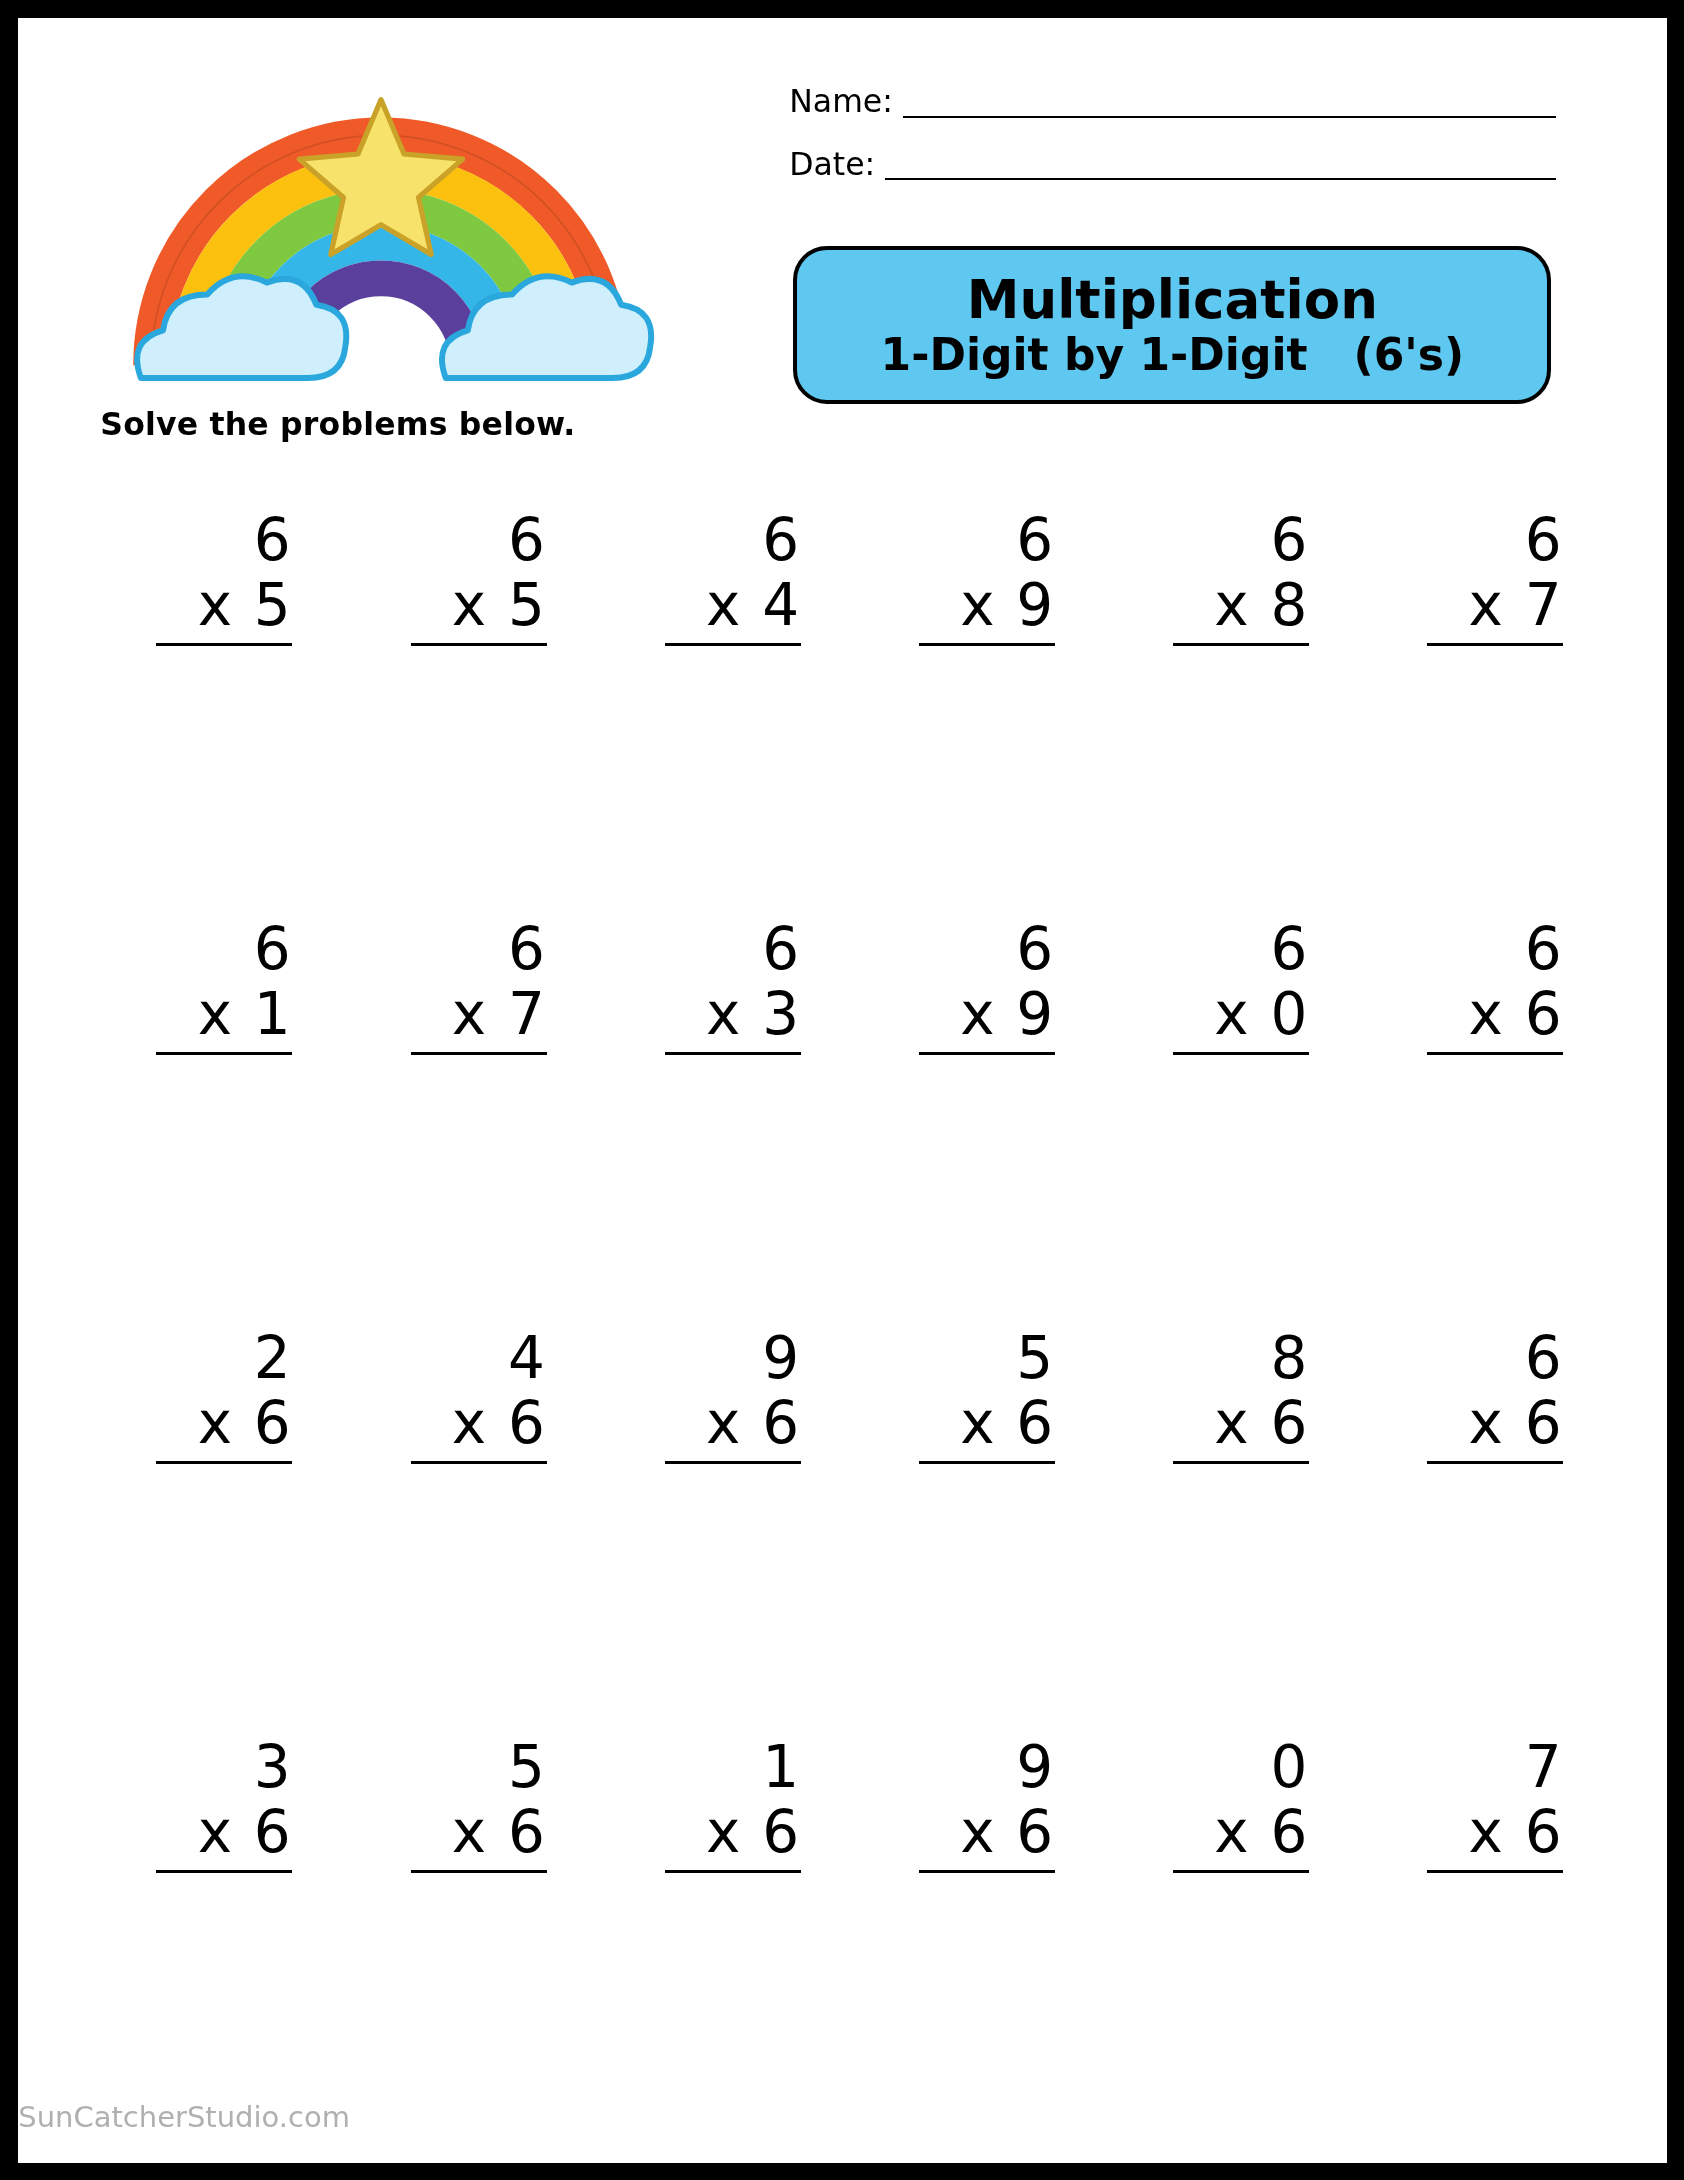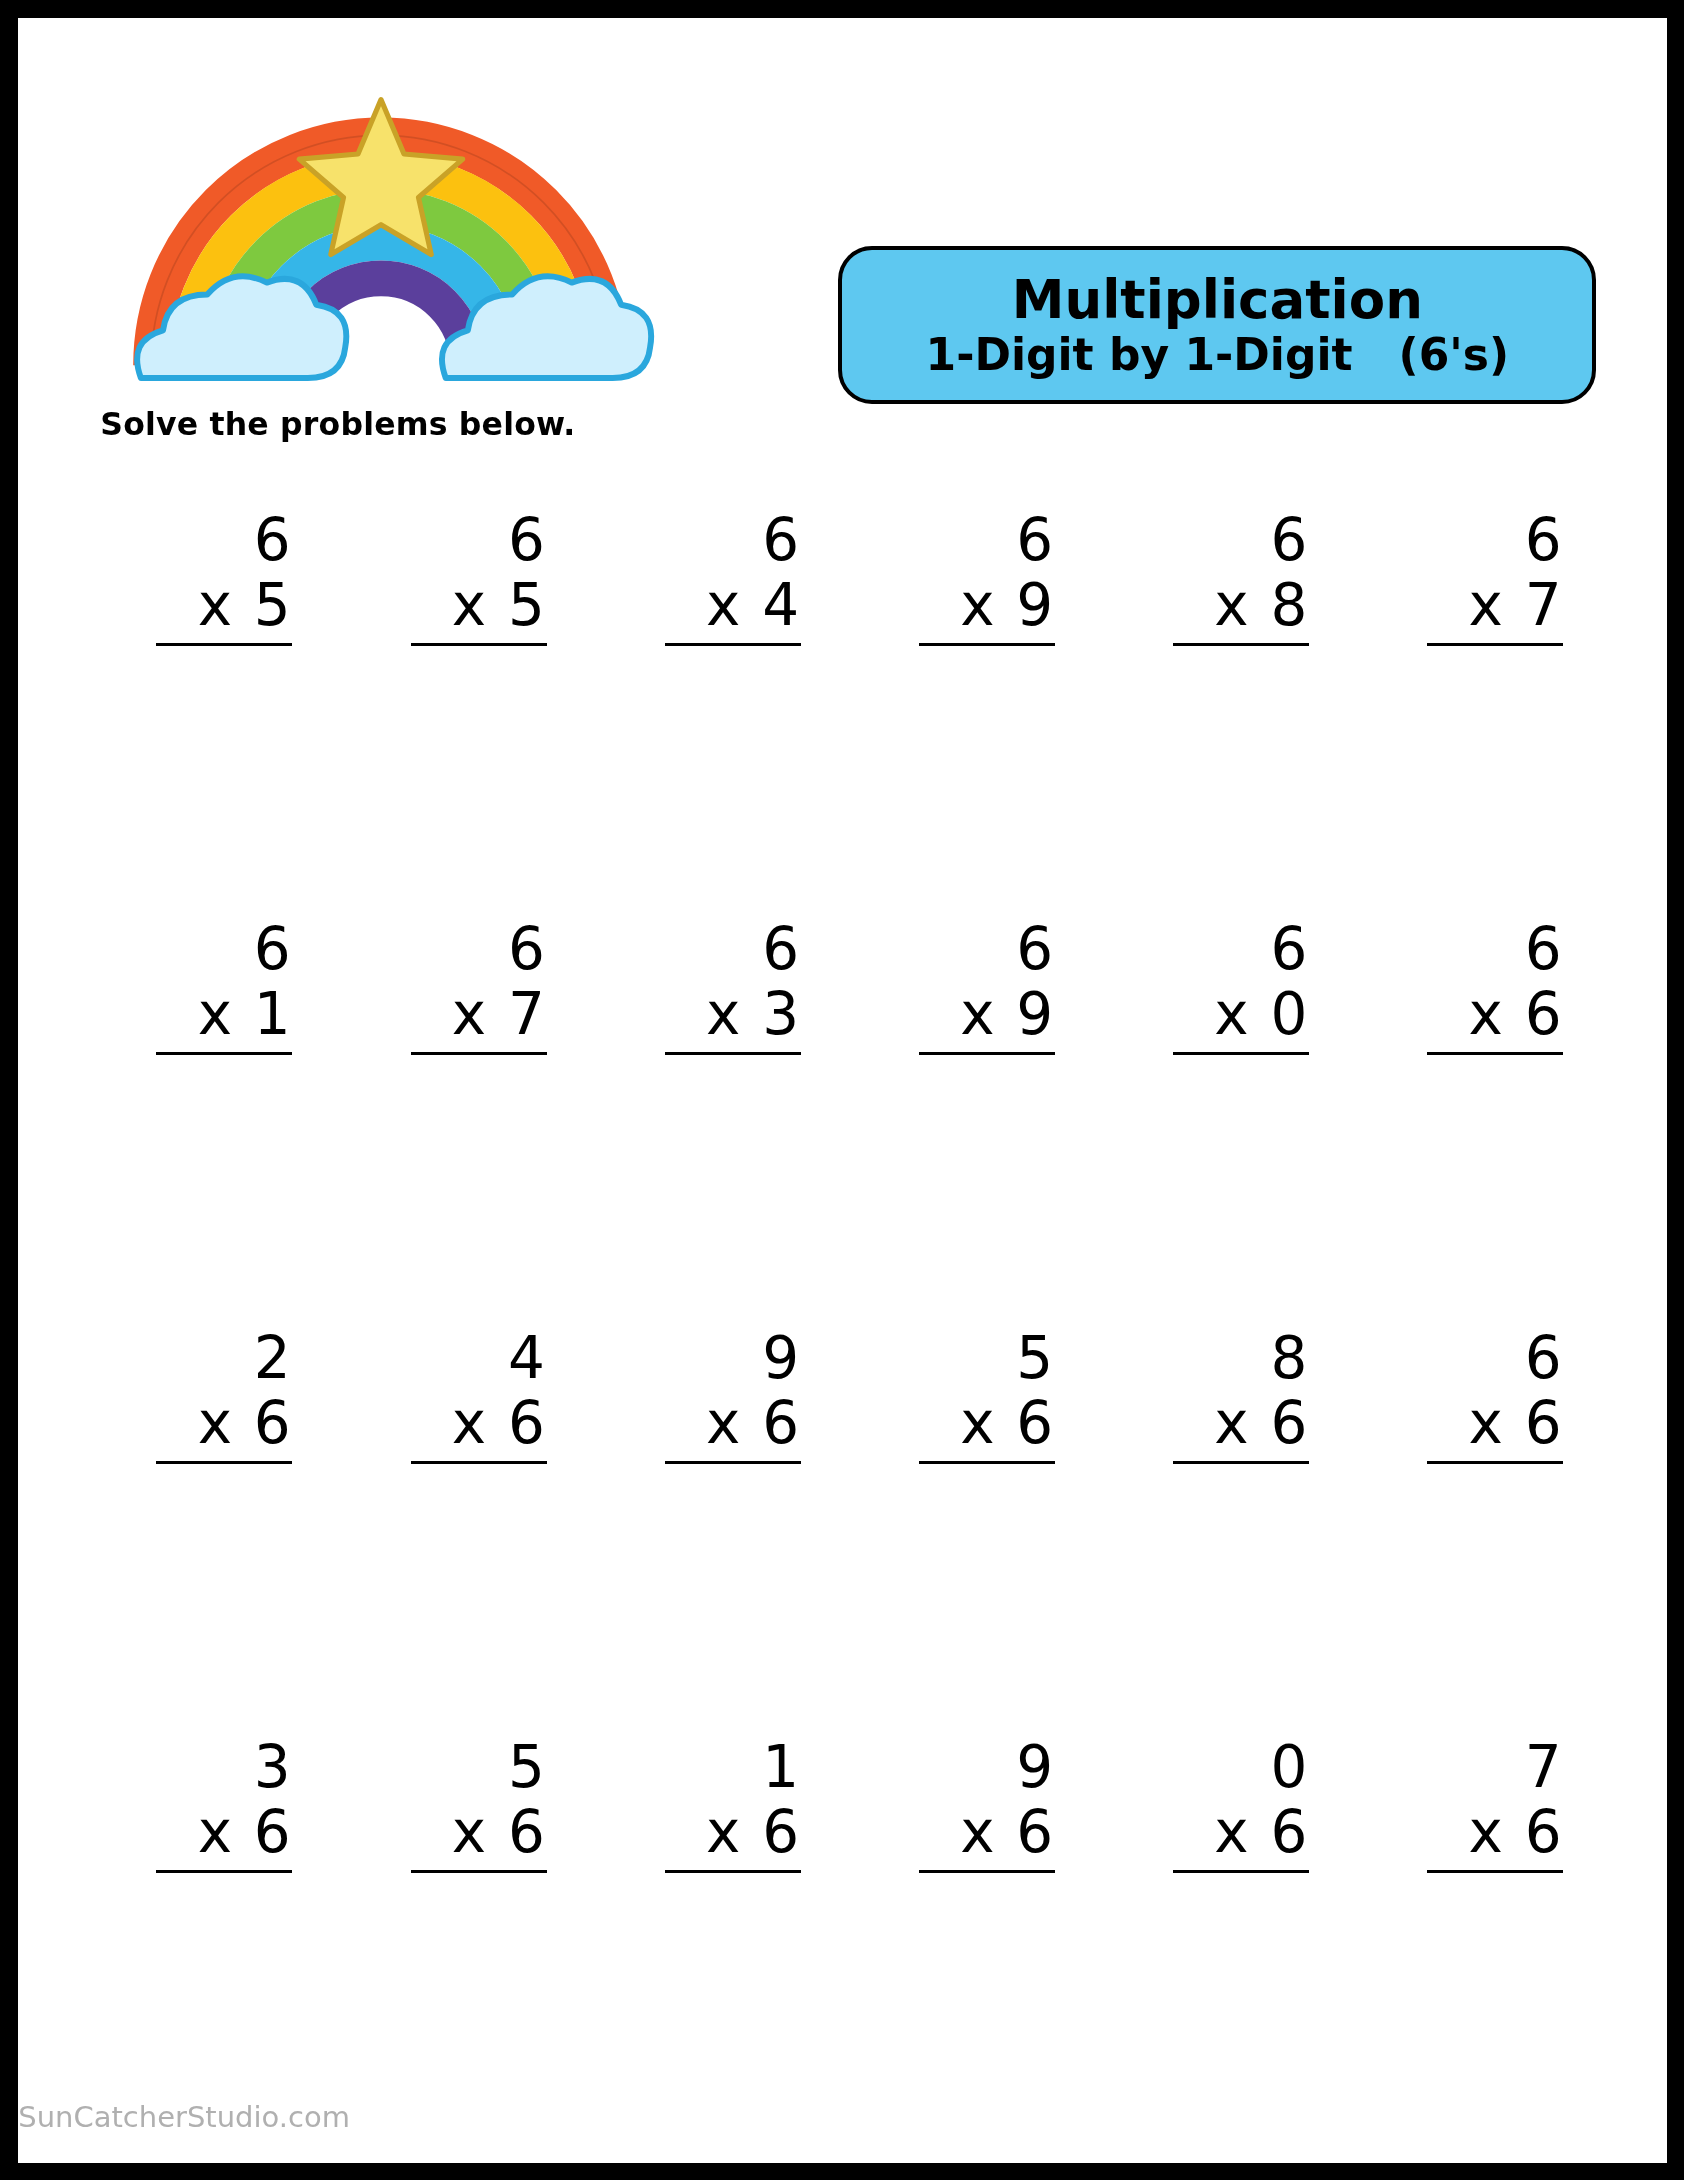--- a/index.html
+++ b/index.html
@@ -95,21 +95,20 @@
     width: 758px;
     height: 158px;
     box-sizing: border-box;
     background: #5ec8f0;
     border: 4.3px solid #000000;
     border-radius: 34px;
     display: flex;
     flex-direction: column;
     align-items: center;
     justify-content: center;
-    margin-left: 45px;
   }
   .title-main {
     font-family: "DejaVu Sans", sans-serif;
     font-weight: bold;
     font-size: 53px;
     color: #000000;
     line-height: 1.05;
   }
   .title-sub {
     font-family: "DejaVu Sans", sans-serif;
@@ -197,20 +196,30 @@
               <path d="M 48 345 q -16 -44 26 -56 q 6 -42 52 -42 q 30 -34 70 -14 q 42 -16 58 26 q 42 6 34 50 q -4 36 -44 36 l -170 0 q -24 0 -26 0 z" fill="#cfeffd" stroke="#2aa7dd" stroke-width="7" stroke-linejoin="round"></path>
             </g>
 
             <g>
               <path d="M 406 345 q -16 -44 26 -56 q 6 -42 52 -42 q 30 -34 70 -14 q 42 -16 58 26 q 42 6 34 50 q -4 36 -44 36 l -170 0 q -24 0 -26 0 z" fill="#cfeffd" stroke="#2aa7dd" stroke-width="7" stroke-linejoin="round"></path>
             </g>
           </svg>
           <div class="solve-text">Solve the problems below.</div>
         </div>
 
+        <div class="name-date">
+          <div class="field-row">
+            <div class="field-label">Name:</div>
+            <div class="field-line"></div>
+          </div>
+          <div class="field-row">
+            <div class="field-label">Date:</div>
+            <div class="field-line"></div>
+          </div>
+        </div>
 
         <div class="title-box">
           <div class="title-main">Multiplication</div>
           <div class="title-sub">1-Digit by 1-Digit   (6's)</div>
         </div>
       </div>
 
       <div class="problems" id="problems-grid">
           <div class="problem">
             <div class="p-top">6</div>

